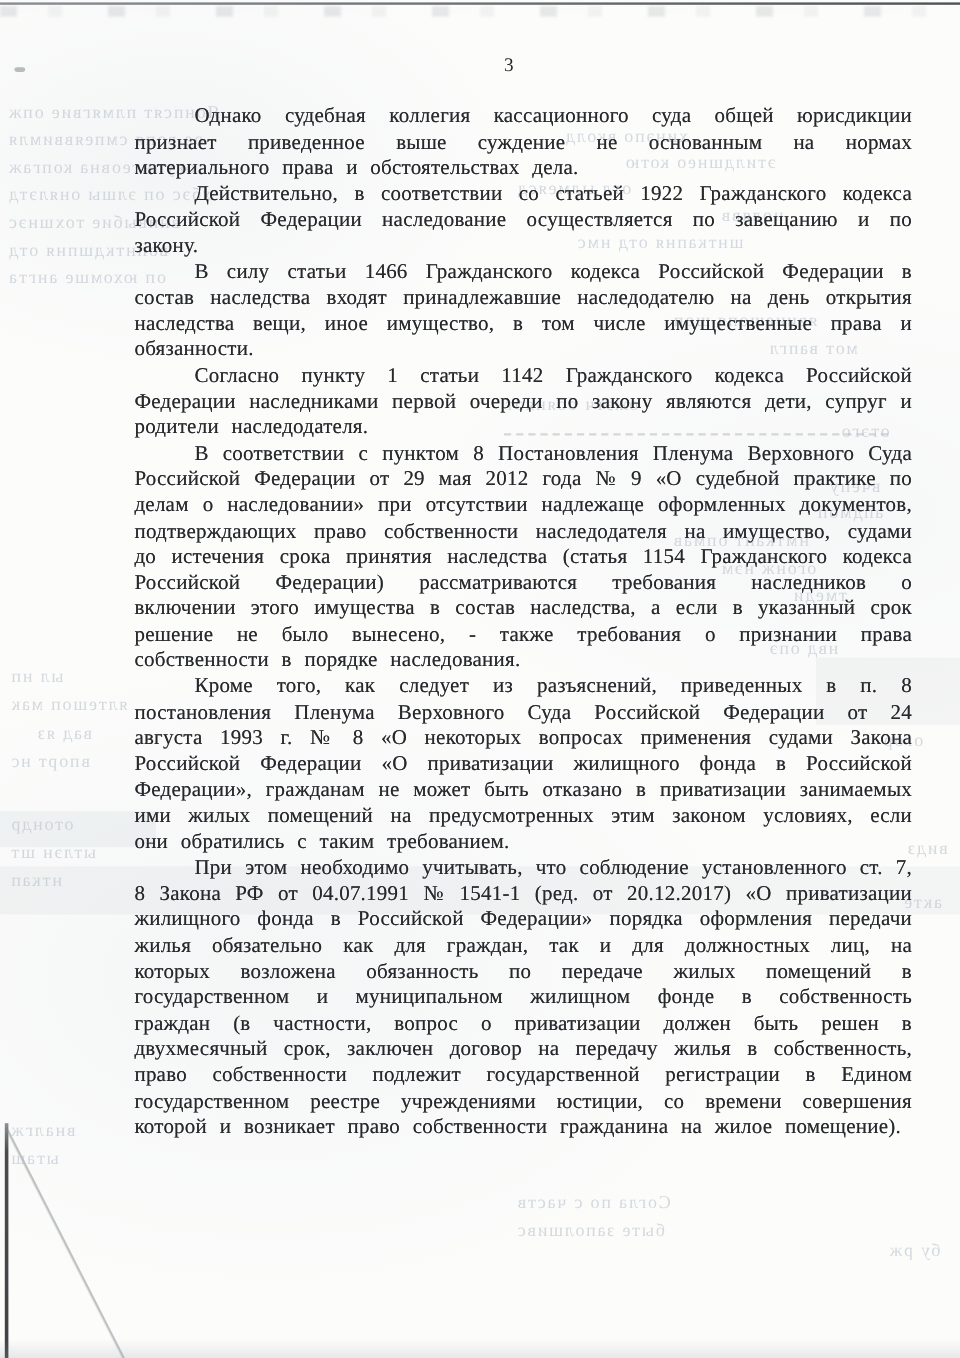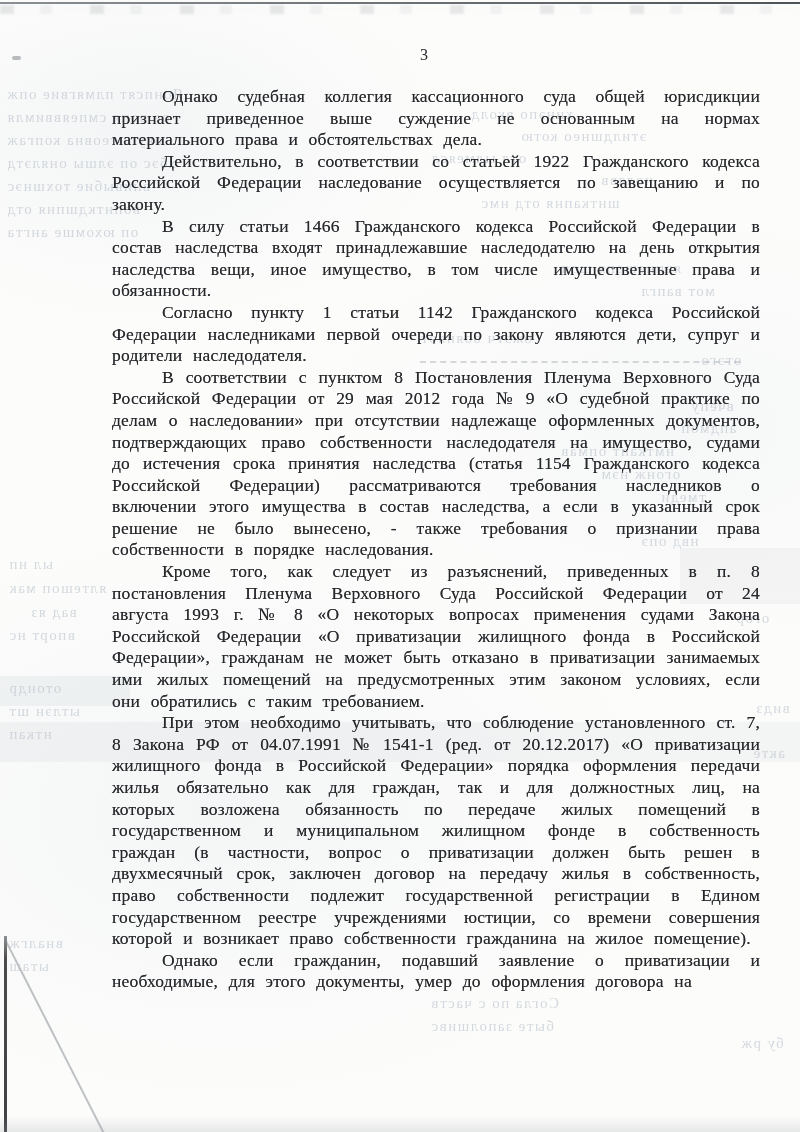--- a/index.html
+++ b/index.html
@@ -122,16 +122,15 @@
   <div class="pagenum">3</div>
 
   <div class="content">
       <p>Однако судебная коллегия кассационного суда общей юрисдикции признает приведенное выше суждение не основанным на нормах материального права и обстоятельствах дела.</p>
       <p>Действительно, в соответствии со статьей 1922 Гражданского кодекса Российской Федерации наследование осуществляется по завещанию и по закону.</p>
       <p>В силу статьи 1466 Гражданского кодекса Российской Федерации в состав наследства входят принадлежавшие наследодателю на день открытия наследства вещи, иное имущество, в том числе имущественные права и обязанности.</p>
       <p>Согласно пункту 1 статьи 1142 Гражданского кодекса Российской Федерации наследниками первой очереди по закону являются дети, супруг и родители наследодателя.</p>
       <p>В соответствии с пунктом 8 Постановления Пленума Верховного Суда Российской Федерации от 29 мая 2012 года № 9 «О судебной практике по делам о наследовании» при отсутствии надлежаще оформленных документов, подтверждающих право собственности наследодателя на имущество, судами до истечения срока принятия наследства (статья 1154 Гражданского кодекса Российской Федерации) рассматриваются требования наследников о включении этого имущества в состав наследства, а если в указанный срок решение не было вынесено, - также требования о признании права собственности в порядке наследования.</p>
       <p>Кроме того, как следует из разъяснений, приведенных в п. 8 постановления Пленума Верховного Суда Российской Федерации от 24 августа 1993 г. № 8 «О некоторых вопросах применения судами Закона Российской Федерации «О приватизации жилищного фонда в Российской Федерации», гражданам не может быть отказано в приватизации занимаемых ими жилых помещений на предусмотренных этим законом условиях, если они обратились с таким требованием.</p>
       <p>При этом необходимо учитывать, что соблюдение установленного ст. 7, 8 Закона РФ от 04.07.1991 № 1541-1 (ред. от 20.12.2017) «О приватизации жилищного фонда в Российской Федерации» порядка оформления передачи жилья обязательно как для граждан, так и для должностных лиц, на которых возложена обязанность по передаче жилых помещений в государственном и муниципальном жилищном фонде в собственность граждан (в частности, вопрос о приватизации должен быть решен в двухмесячный срок, заключен договор на передачу жилья в собственность, право собственности подлежит государственной регистрации в Едином государственном реестре учреждениями юстиции, со времени совершения которой и возникает право собственности гражданина на жилое помещение).</p>
-      <p>Однако если гражданин, подавший заявление о приватизации и необходимые, для этого документы, умер до оформления договора на</p>
     </div>
 
 </div>
 
 </body></html>

